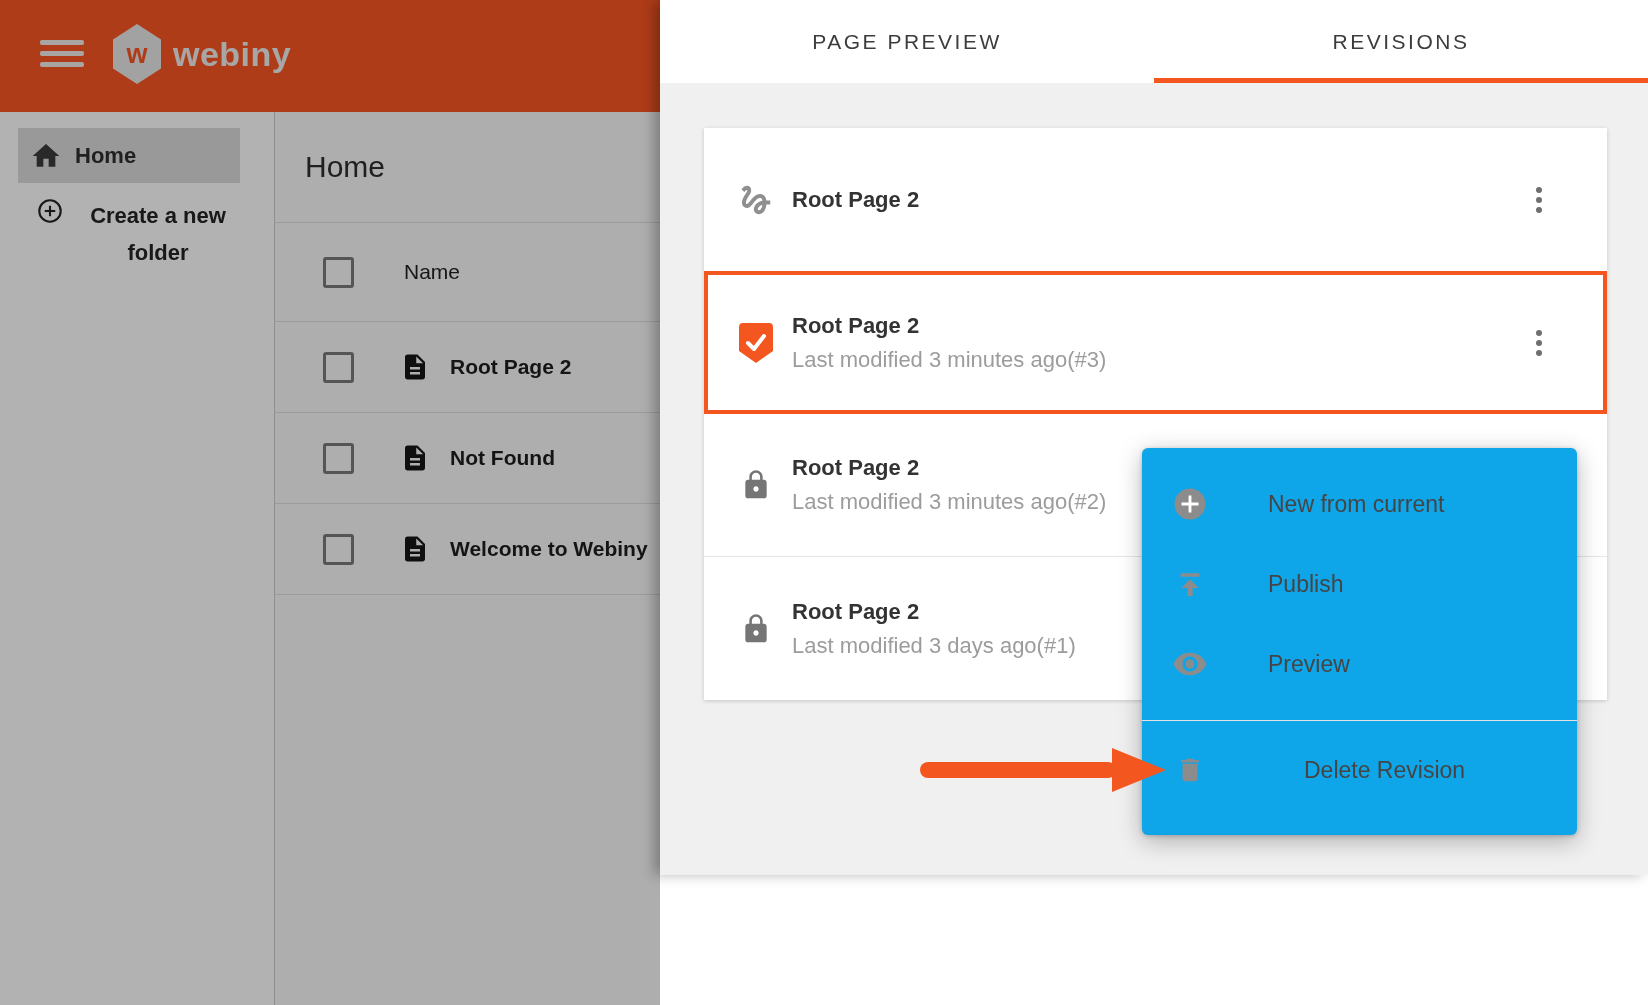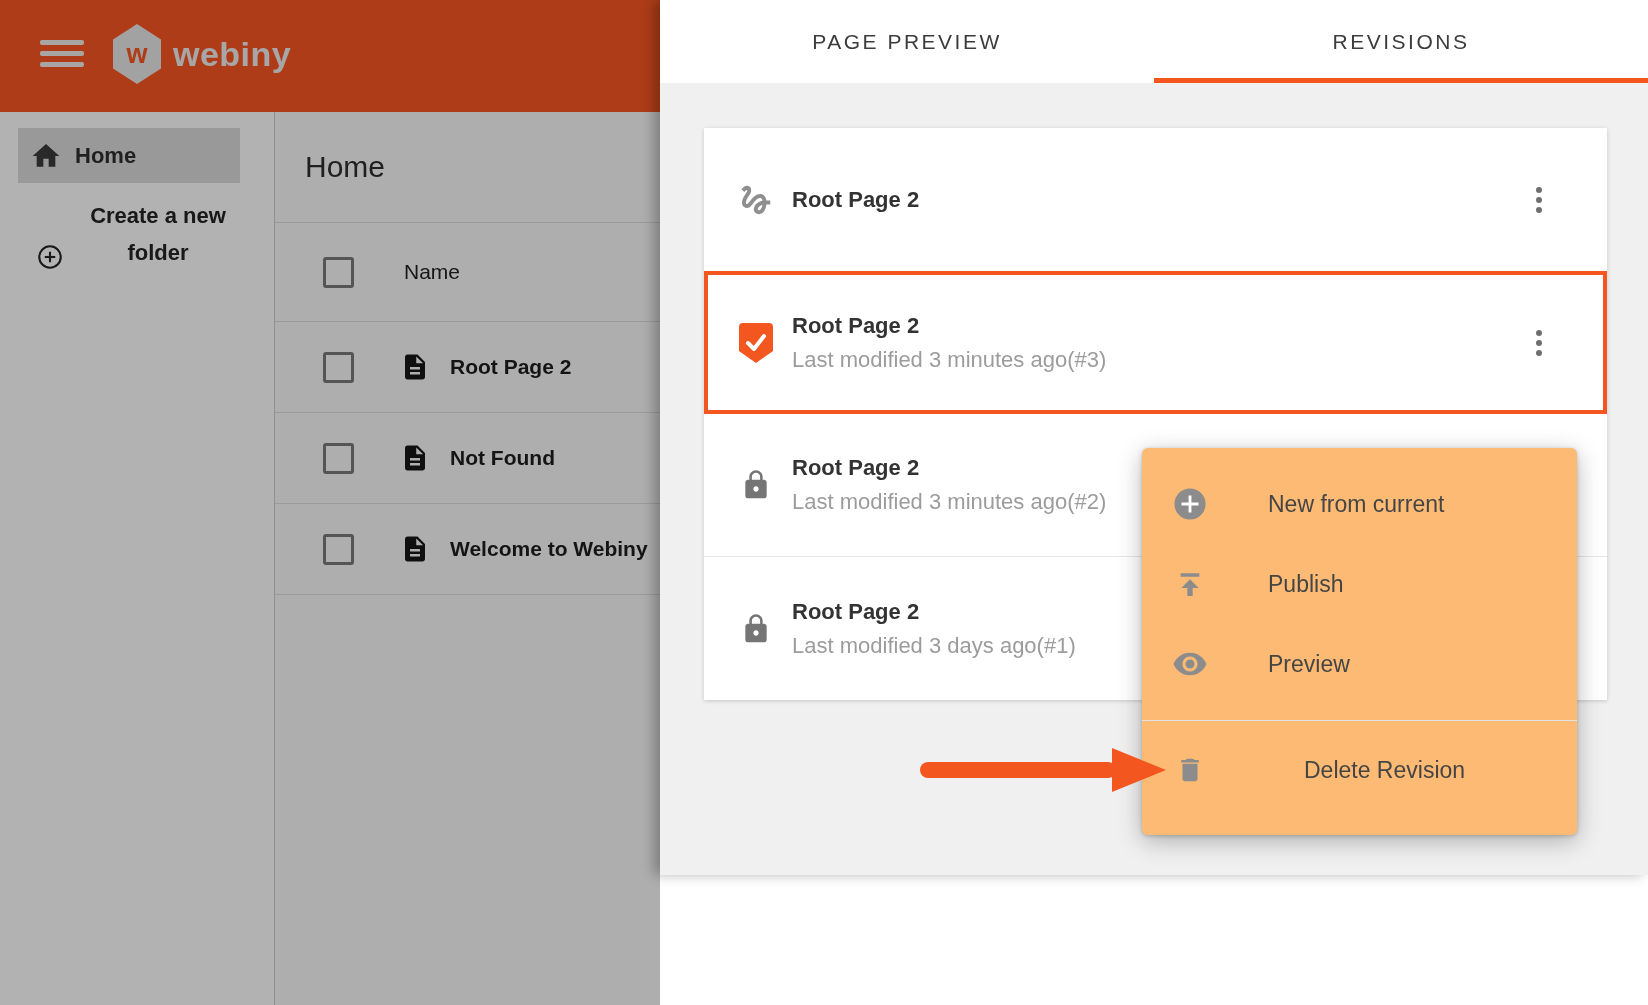--- a/index.html
+++ b/index.html
@@ -13,21 +13,21 @@
   .hamburger { position:absolute; left:40px; top:40px; width:44px; height:27px; display:flex; flex-direction:column; justify-content:space-between; cursor:pointer; }
   .hamburger span { display:block; width:44px; height:5px; background:#F2EDE9; border-radius:2px; }
   .logo-group { position:absolute; left:113px; top:24px; display:flex; align-items:center; gap:12px; }
   .hexagon { width:48px; height:60px; background:#E9E9E9; clip-path:polygon(50% 0%,100% 26%,100% 74%,50% 100%,0% 74%,0% 26%); display:flex; align-items:center; justify-content:center; }
   .hexagon b { color:var(--header-orange,#FA5723); font-size:27px; font-weight:700; }
   .wordmark { color:#EFEFEF; font-size:34px; font-weight:600; letter-spacing:.5px; }
 
   .sidebar { position:absolute; left:0; top:112px; width:274px; height:893px; background:#FFFFFF; }
   .side-item-home { margin:16px 0 0 18px; width:222px; height:55px; background:#DCDCDC; display:flex; align-items:center; padding-left:12px; gap:13px; cursor:pointer; }
   .side-item-home .label { font-size:22px; font-weight:700; color:#2F2F2F; }
-  .side-item-create { margin:14px 0 0 36px; display:flex; align-items:flex-end; gap:14px; cursor:pointer; }
+  .side-item-create { margin:14px 0 0 36px; display:flex; align-items:flex-start; gap:14px; cursor:pointer; }
   .side-item-create .label { width:160px; text-align:center; font-size:22px; font-weight:700; color:#242424; line-height:37px; }
 
   .content { position:absolute; left:274px; top:112px; width:386px; height:893px; background:#FAFAFA; border-left:1px solid #CFCFCF; }
   .content-title { height:111px; display:flex; align-items:center; padding-left:30px; border-bottom:1px solid #DFDFDF; font-size:30px; color:#2E2E2E; }
   .fm-header { height:99px; display:flex; align-items:center; padding-left:48px; border-bottom:1px solid #DFDFDF; }
   .fm-header .col-label { margin-left:50px; font-size:21px; font-weight:400; color:#222; }
   .fm-row { height:91px; display:flex; align-items:center; padding-left:48px; border-bottom:1px solid #DFDFDF; white-space:nowrap; overflow:hidden; cursor:pointer; }
   .checkbox { width:31px; height:31px; border:3px solid #7A7A7A; border-radius:3px; background:transparent; flex:0 0 auto; cursor:pointer; }
   .doc-icon { margin-left:46px; flex:0 0 auto; color:#161616; }
   .fm-row .row-label { margin-left:20px; font-size:21px; font-weight:700; color:#1D1D1D; }
@@ -44,21 +44,21 @@
   .rev-row { height:143px; display:flex; align-items:center; padding-left:30px; position:relative; cursor:pointer; }
   .rev-row.selected { box-shadow:inset 0 0 0 4px var(--accent,#F4561F); }
   .rev-row.div-below { border-bottom:1px solid #E6E6E6; }
   .rev-icon { width:44px; flex:0 0 auto; display:flex; justify-content:center; }
   .rev-texts { margin-left:14px; white-space:nowrap; }
   .rev-title { font-size:22px; font-weight:700; color:#333333; }
   .rev-meta { margin-top:8px; font-size:22px; color:#9C9C9C; }
   .kebab { margin-left:auto; margin-right:56px; flex:0 0 auto; width:24px; display:flex; flex-direction:column; align-items:center; gap:4px; cursor:pointer; }
   .kebab i { width:6px; height:6px; border-radius:50%; background:#6F6F6F; }
 
-  .context-menu { position:absolute; left:482px; top:448px; width:435px; background:#fdba74; border-radius:6px; box-shadow:0 6px 24px rgba(0,0,0,0.28), 0 1px 4px rgba(0,0,0,0.2); padding:16px 0; z-index:5; }
+  .context-menu { position:absolute; left:482px; top:448px; width:435px; background:#0ea5e9; border-radius:6px; box-shadow:0 6px 24px rgba(0,0,0,0.28), 0 1px 4px rgba(0,0,0,0.2); padding:16px 0; z-index:5; }
   .menu-item { height:80px; display:flex; align-items:center; padding-left:28px; cursor:pointer; }
   .menu-item.tall { height:98px;gap:36px; }
   .menu-icon { width:40px; display:flex; justify-content:center; color:#8C8C8C; }
   .menu-label { margin-left:58px; font-size:23px; color:#454545; }
   .menu-divider { margin-top:16px; border-top:1px solid #E3E3E3; }
 
   .arrow-tail { position:absolute; left:260px; top:762px; width:196px; height:16px; background:var(--accent,#F4561F); border-radius:8px; z-index:6; }
   .arrow-head { position:absolute; left:452px; top:748px; width:0; height:0; border-top:22px solid transparent; border-bottom:22px solid transparent; border-left:54px solid var(--accent,#F4561F); z-index:6; }
 
   svg { display:block; }

